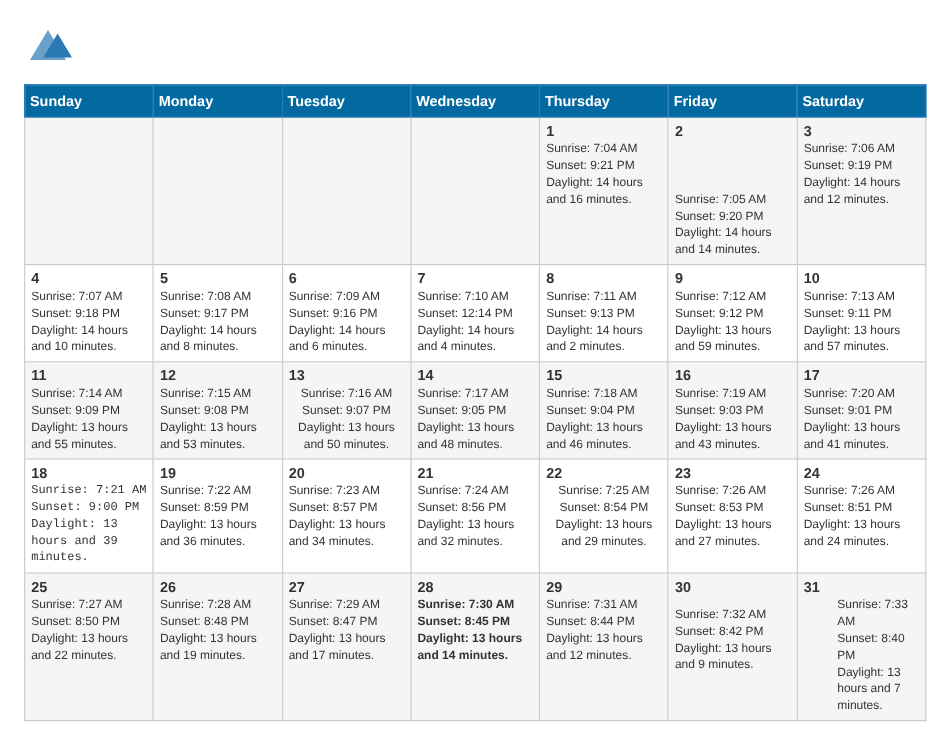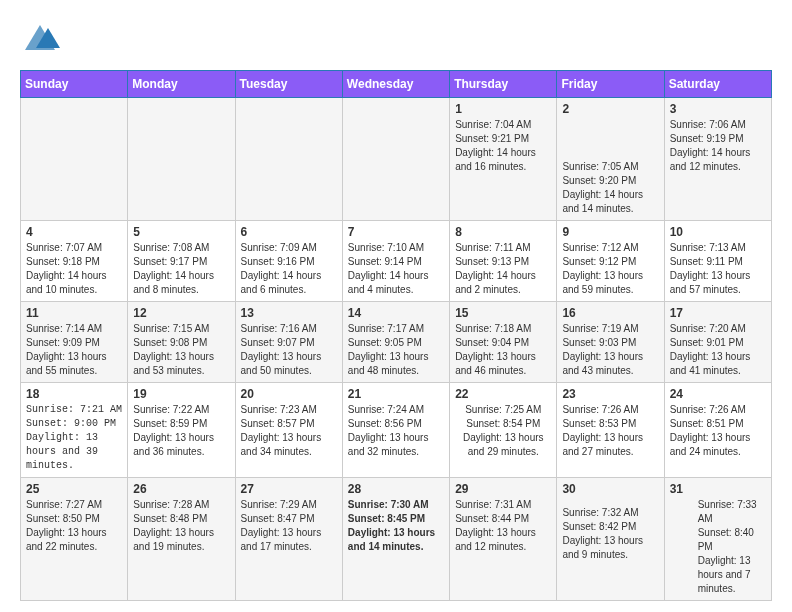--- a/index.html
+++ b/index.html
@@ -46,21 +46,21 @@
     .location {
       font-size: 15px;
       color: #555;
     }
     table {
       width: 100%;
       border-collapse: collapse;
       font-size: 10.5px;
     }
     thead tr th {
-      background-color: #8b5cf6;
+      background-color: #0369a1;
       color: #fff;
       padding: 6px 4px;
       text-align: left;
       font-size: 12px;
       border: 1px solid #2979b5;
     }
     tbody tr td {
       border: 1px solid #ccc;
       vertical-align: top;
       padding: 4px 5px;
@@ -163,21 +163,21 @@
         </td>
         <td>
           <span class="day-num">6</span>
           <div class="day-info" style="white-space: pre-line;">Sunrise: 7:09 AM
 Sunset: 9:16 PM
 Daylight: 14 hours and 6 minutes.</div>
         </td>
         <td>
           <span class="day-num">7</span>
           <div class="day-info" style="white-space: pre-line;">Sunrise: 7:10 AM
-Sunset: 9:14 PM
+Sunset: 12:14 PM
 Daylight: 14 hours and 4 minutes.</div>
         </td>
         <td>
           <span class="day-num">8</span>
           <div class="day-info" style="white-space: pre-line;">Sunrise: 7:11 AM
 Sunset: 9:13 PM
 Daylight: 14 hours and 2 minutes.</div>
         </td>
         <td>
           <span class="day-num">9</span>
@@ -200,21 +200,21 @@
 Daylight: 13 hours and 55 minutes.</div>
         </td>
         <td>
           <span class="day-num">12</span>
           <div class="day-info" style="white-space: pre-line;">Sunrise: 7:15 AM
 Sunset: 9:08 PM
 Daylight: 13 hours and 53 minutes.</div>
         </td>
         <td>
           <span class="day-num">13</span>
-          <div class="day-info" style="white-space: pre-line;">Sunrise: 7:16 AM
+          <div class="day-info" style="white-space: pre-line; text-align: center;">Sunrise: 7:16 AM
 Sunset: 9:07 PM
 Daylight: 13 hours and 50 minutes.</div>
         </td>
         <td>
           <span class="day-num">14</span>
           <div class="day-info" style="white-space: pre-line;">Sunrise: 7:17 AM
 Sunset: 9:05 PM
 Daylight: 13 hours and 48 minutes.</div>
         </td>
         <td>

